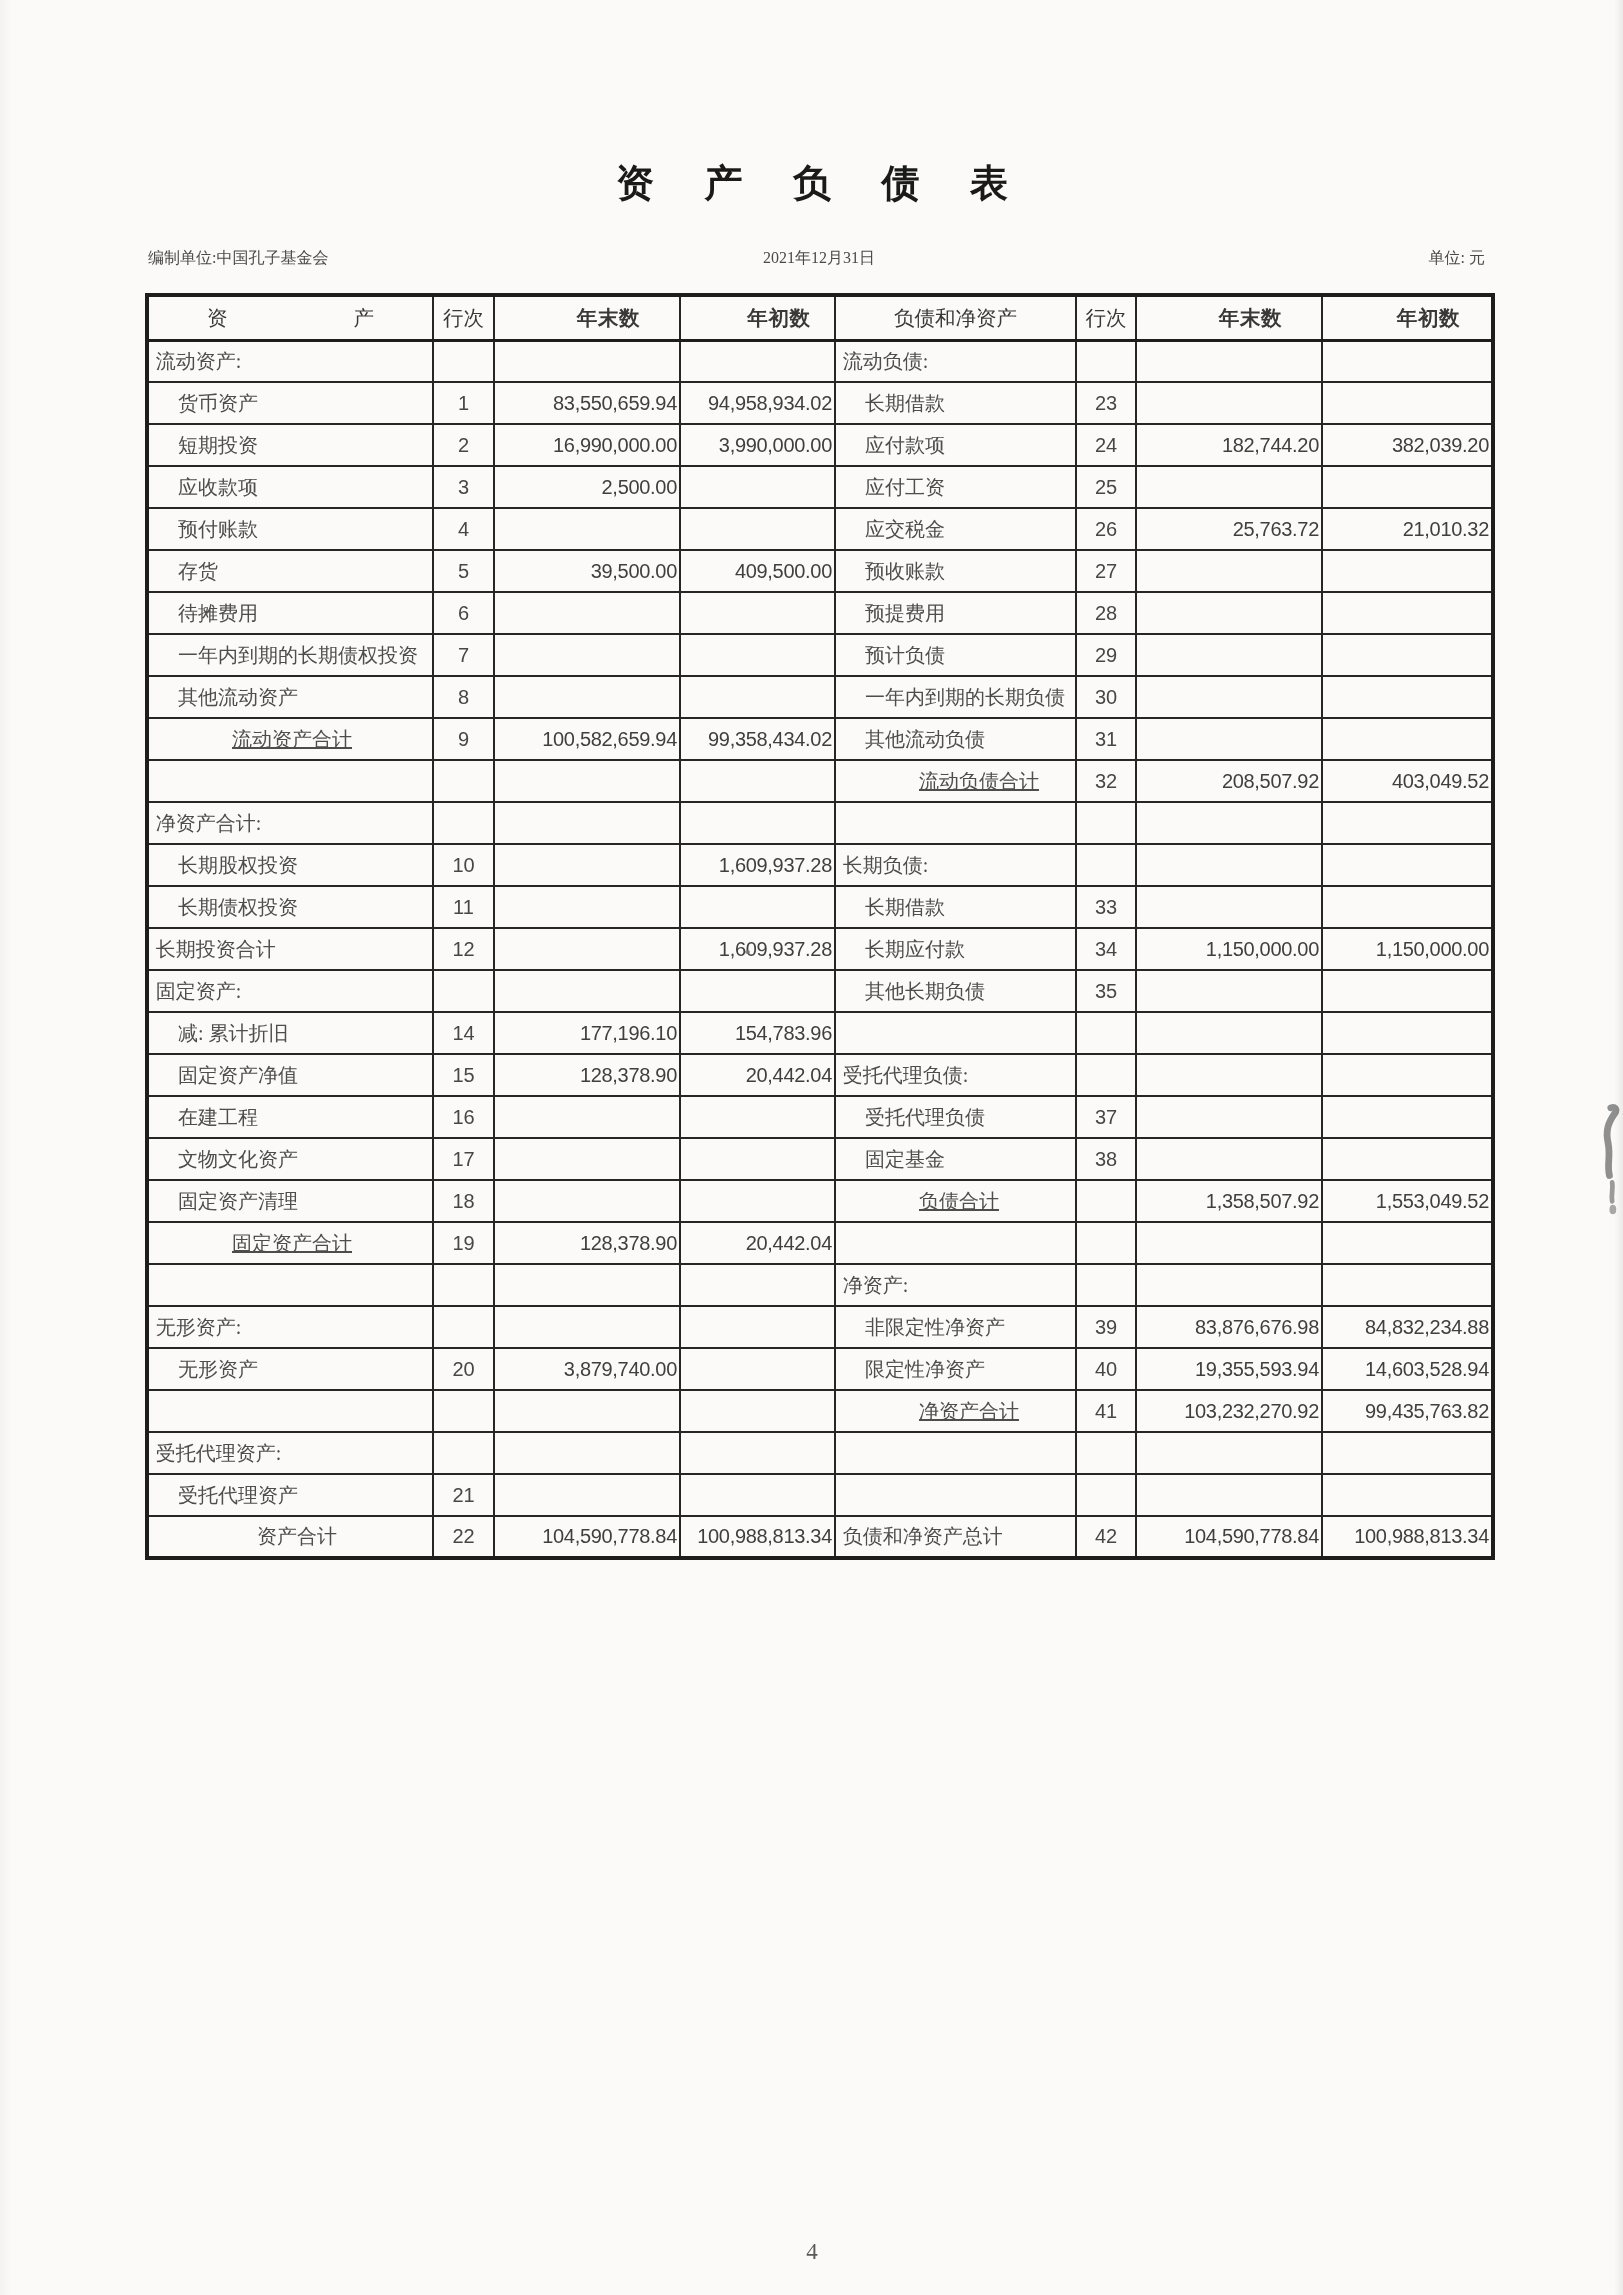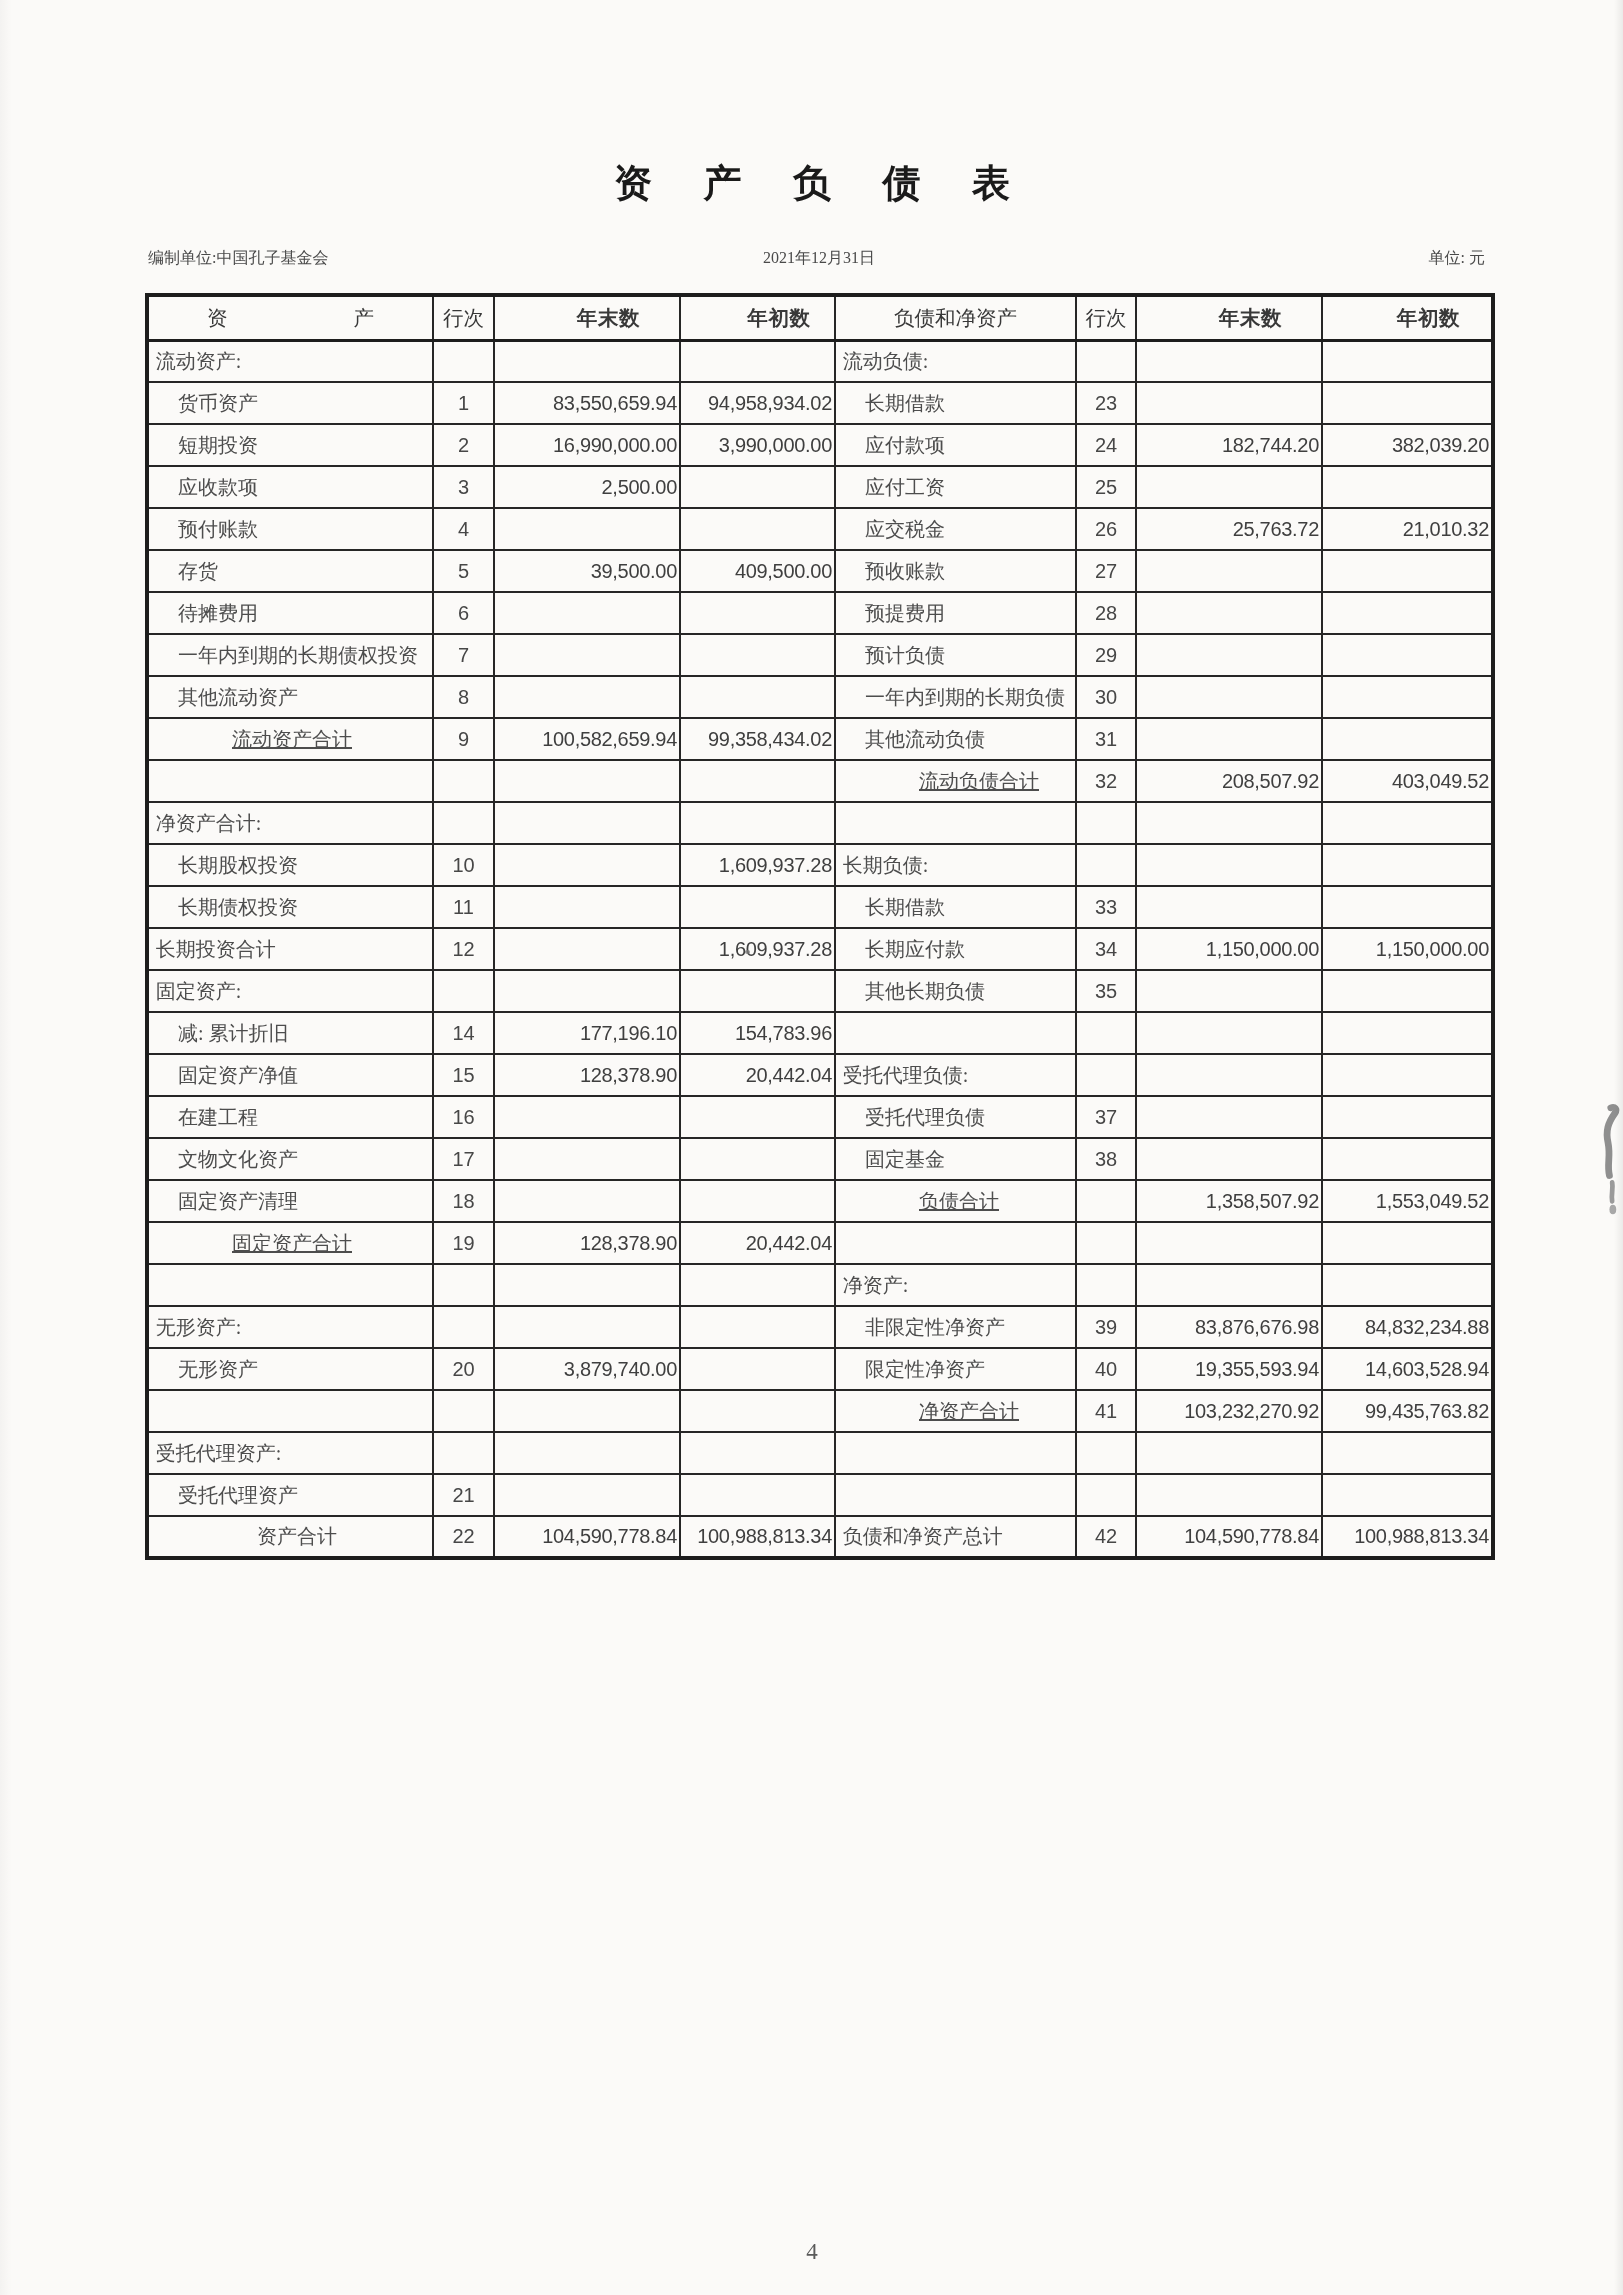--- a/index.html
+++ b/index.html
@@ -15,21 +15,21 @@
   .page::after{ 
     content:"";position:absolute;top:0;right:0;width:9.6px;height:100%;
     background:linear-gradient(to right, rgba(0,0,0,0), rgba(0,0,0,0.07));
   }
   .page::before{ 
     content:"";position:absolute;top:0;left:0;width:12.3px;height:100%;
     background:linear-gradient(to right, rgba(0,0,0,0.03), rgba(0,0,0,0));
   }
   .doc-title{
     position:absolute;top:158px;left:0;width:1624px;text-align:center;
-    font-family:Liberation Sans, sans-serif;font-weight:bold;font-size:38px;
+    font-family:Liberation Serif, serif;font-weight:bold;font-size:38px;
     letter-spacing:20.5px;padding-left:20.5px;color:var(--title);
   }
   .info-line{position:absolute;top:248px;left:0;width:1624px;height:24.6px;
     font-family:"Liberation Serif",serif;font-size:16px;color:#4a4a4a;}
   .info-prepared{position:absolute;left:148px;top:0;}
   .info-date{position:absolute;left:763px;top:0;}
   .info-unit{position:absolute;right:139px;top:0;}
   table.bs{
     position:absolute;left:145px;top:293px;width:1346px;
     border-collapse:collapse;table-layout:fixed;

